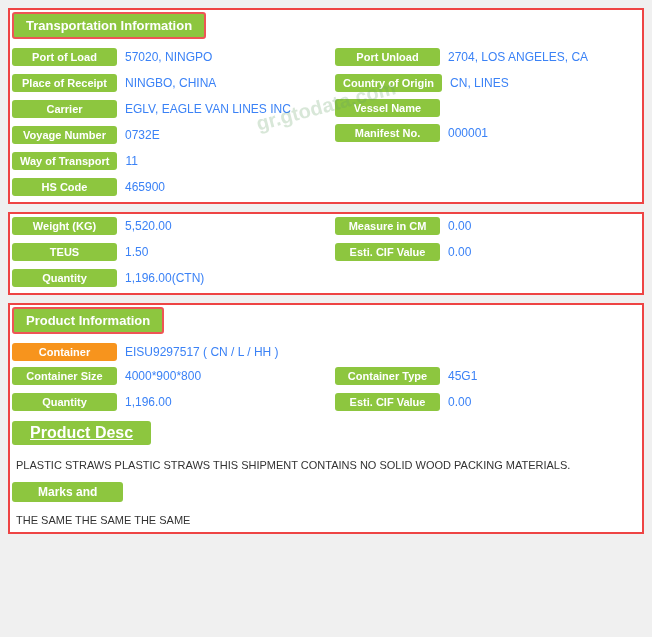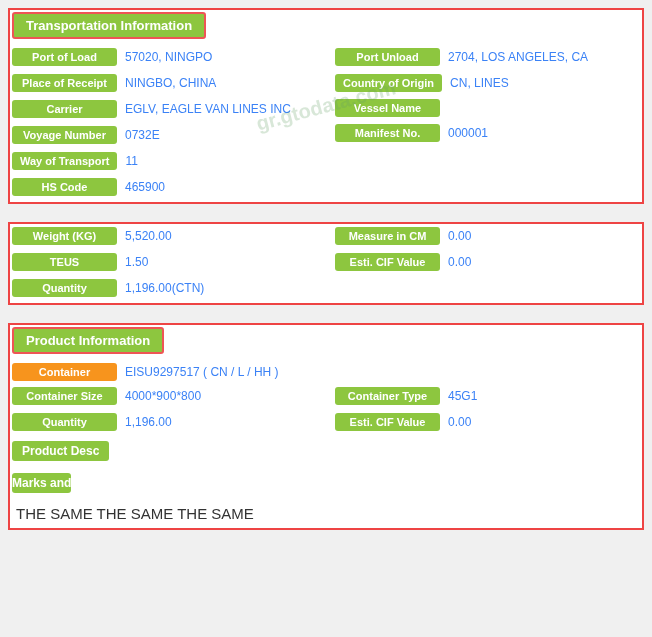--- a/index.html
+++ b/index.html
@@ -60,27 +60,27 @@
       position: relative;
     }
     .product-desc-text {
       color: #333;
       font-size: 11px;
       padding: 4px 4px;
       line-height: 1.5;
     }
     .marks-text {
       color: #333;
-      font-size: 15px;
+      font-size: 11px;
       padding: 4px 4px;
     }
     .outer-border {
       border: 2px solid #e44;
       padding: 2px;
-      margin-bottom: 18px;
+      margin-bottom: 8px;
       background: #fff;
     }
   </style>
 </head>
 <body>
 
 <div class="outer-border">
   <div class="section-inner">
     <div class="section-header">Transportation Information</div>
     <div class="two-cols">
@@ -199,21 +199,22 @@
           <span class="field-value">45G1</span>
         </div>
         <div class="field-row">
           <span class="field-label">Esti. CIF Value</span>
           <span class="field-value">0.00</span>
         </div>
       </div>
     </div>
     
     <div style="margin-top:6px;">
-      <div class="section-header no-border" style="font-size:12px;padding:3px 10px;">Product Desc</div>
+      <div class="section-header no-border" style="font-size:16px;padding:3px 18px;text-decoration:underline;">Product Desc</div>
+      <div class="product-desc-text">PLASTIC STRAWS PLASTIC STRAWS THIS SHIPMENT CONTAINS NO SOLID WOOD PACKING MATERIALS.</div>
     </div>
     
     <div style="margin-top:4px;">
-      <div class="section-header no-border" style="font-size:12px;padding:3px 0;">Marks and</div>
+      <div class="section-header no-border" style="font-size:12px;padding:3px 26px;">Marks and</div>
       <div class="marks-text">THE SAME THE SAME THE SAME</div>
     </div>
   </div>
 </div>
 
 </body></html>

